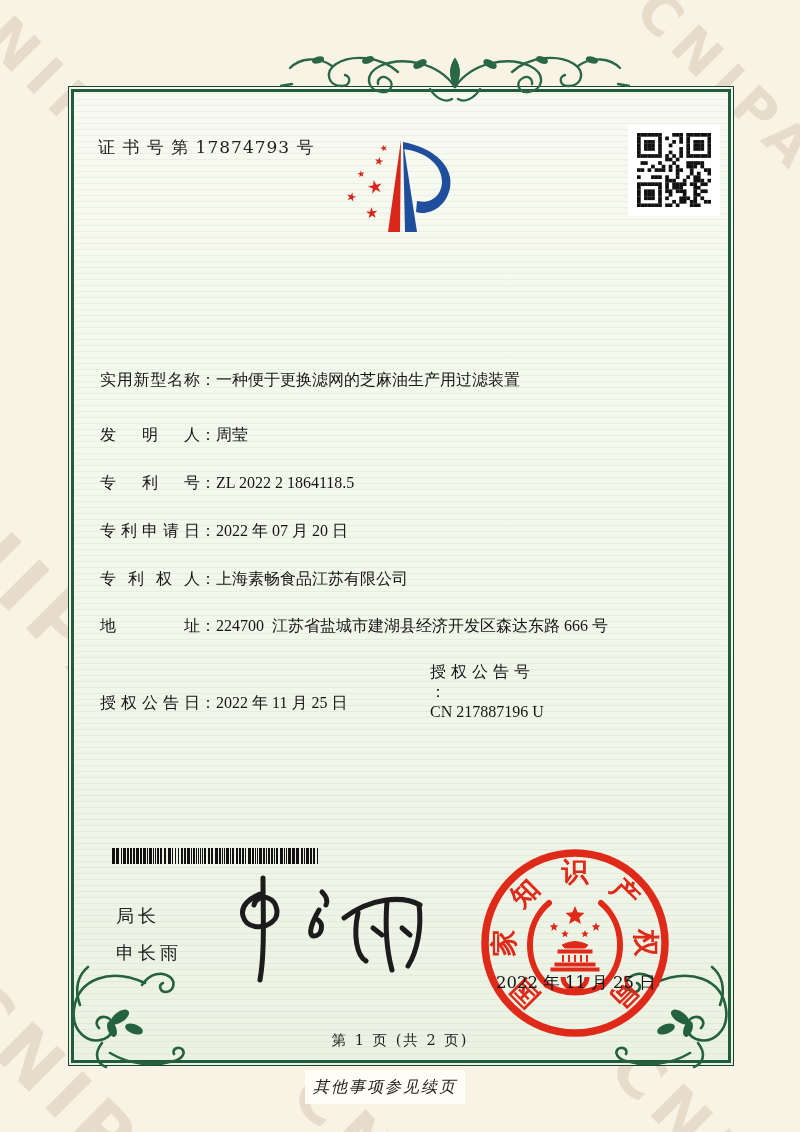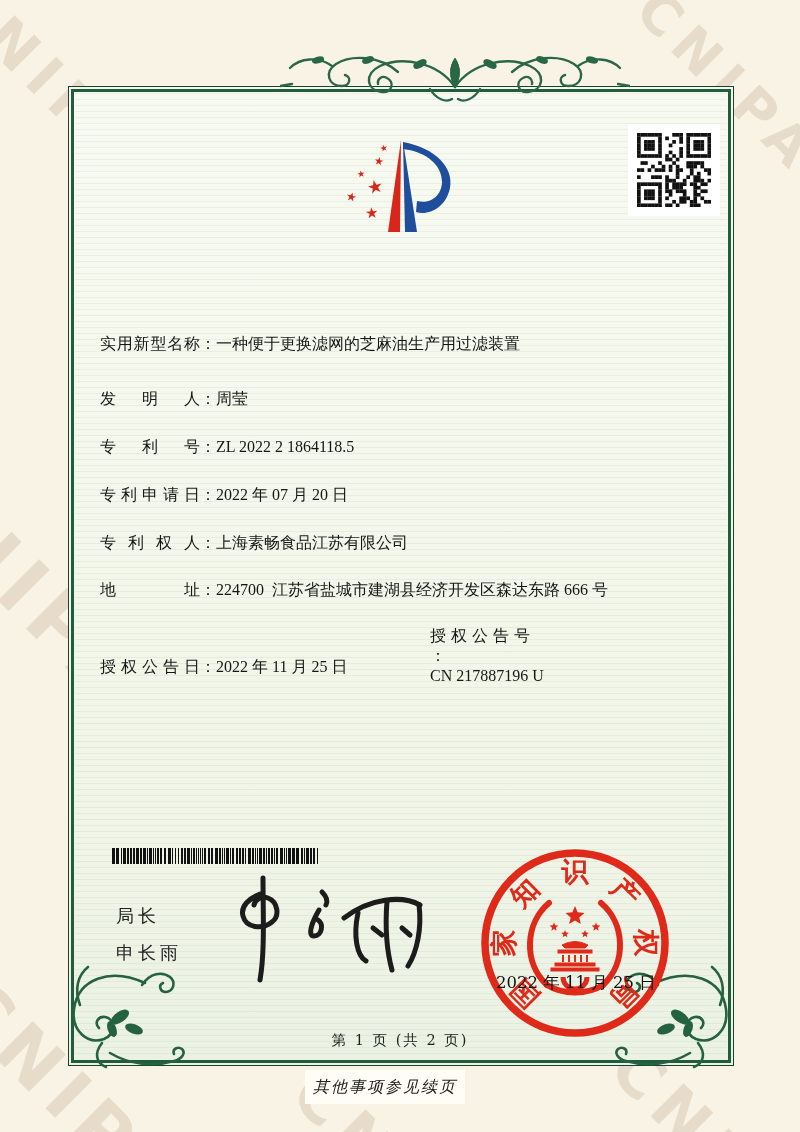--- a/index.html
+++ b/index.html
@@ -20,21 +20,21 @@
   
   .content{position:absolute;z-index:5;}
   #cert-no{left:98px;top:136px;font-size:17px;letter-spacing:1px;white-space:pre;}
   .star{position:absolute;z-index:5;color:#d8261a;line-height:1;}
   #logo-p{left:388px;top:140px;}
   #qr-box{left:628px;top:124px;width:92px;height:92px;background:#ffffff;}
   #qr-box svg{position:absolute;left:9px;top:9px;}
   #title{left:0;right:0;top:236px;text-align:center;font-size:38px;font-weight:700;
          letter-spacing:7px;color:#141414;}
   .fieldrow{position:absolute;left:100px;z-index:5;font-size:16px;line-height:20px;
-            display:flex;color:#161616;}
+            display:flex;color:#161616;margin-top:36px;}
   .flabel{display:inline-block;width:100px;text-align:justify;text-align-last:justify;}
   .fvalue{white-space:pre;font-family:Liberation Serif, serif;}
   #grant-no{left:430px;flex-direction:column;}
   #paras{left:98px;top:656px;width:606px;font-size:15.5px;line-height:29px;
          text-align:justify;color:#161616;}
   .para{text-indent:2em;}
   #barcode{left:112px;top:848px;height:16px;display:flex;}
   #barcode span{display:block;height:100%;background:#111;}
   .sig-label{position:absolute;left:116px;z-index:5;
              font-family:"DejaVu Sans","Liberation Sans",sans-serif;
@@ -98,20 +98,21 @@
       <path d="M92,20 C100,8 112,6 120,12 C126,17 124,26 116,27 C110,27 108,20 113,18"></path>
       <path d="M60,88 C80,100 104,102 124,96 C132,94 136,88 132,84 C128,81 122,84 124,89"></path>
       <path d="M30,40 C24,24 28,10 38,2"></path>
       <path d="M52,78 C44,88 46,98 56,102"></path>
       <ellipse cx="70" cy="52" rx="9" ry="4" fill="#25623f" transform="rotate(-35 70 52)"></ellipse>
       <ellipse cx="84" cy="64" rx="8" ry="3.4" fill="#25623f" transform="rotate(20 84 64)"></ellipse>
       <ellipse cx="62" cy="64" rx="7" ry="3" fill="#25623f" transform="rotate(70 62 64)"></ellipse>
     </g>
   </svg>
 
+  <div class="content" id="cert-no">证 书 号 第 17874793 号</div>
 
   <span class="star" style="left:380px;top:144px;font-size:9px;transform:rotate(-15deg);">★</span>
   <span class="star" style="left:374px;top:156px;font-size:11px;transform:rotate(10deg);">★</span>
   <span class="star" style="left:357px;top:170px;font-size:9px;transform:rotate(-8deg);">★</span>
   <span class="star" style="left:367px;top:178px;font-size:18px;transform:rotate(-12deg);">★</span>
   <span class="star" style="left:346px;top:191px;font-size:12px;transform:rotate(14deg);">★</span>
   <span class="star" style="left:365px;top:206px;font-size:15px;transform:rotate(-5deg);">★</span>
 
   <svg class="content" id="logo-p" width="80" height="95" viewBox="0 0 80 95">
     <polygon points="13,0 0,92 12,92" fill="#d8261a"></polygon>

